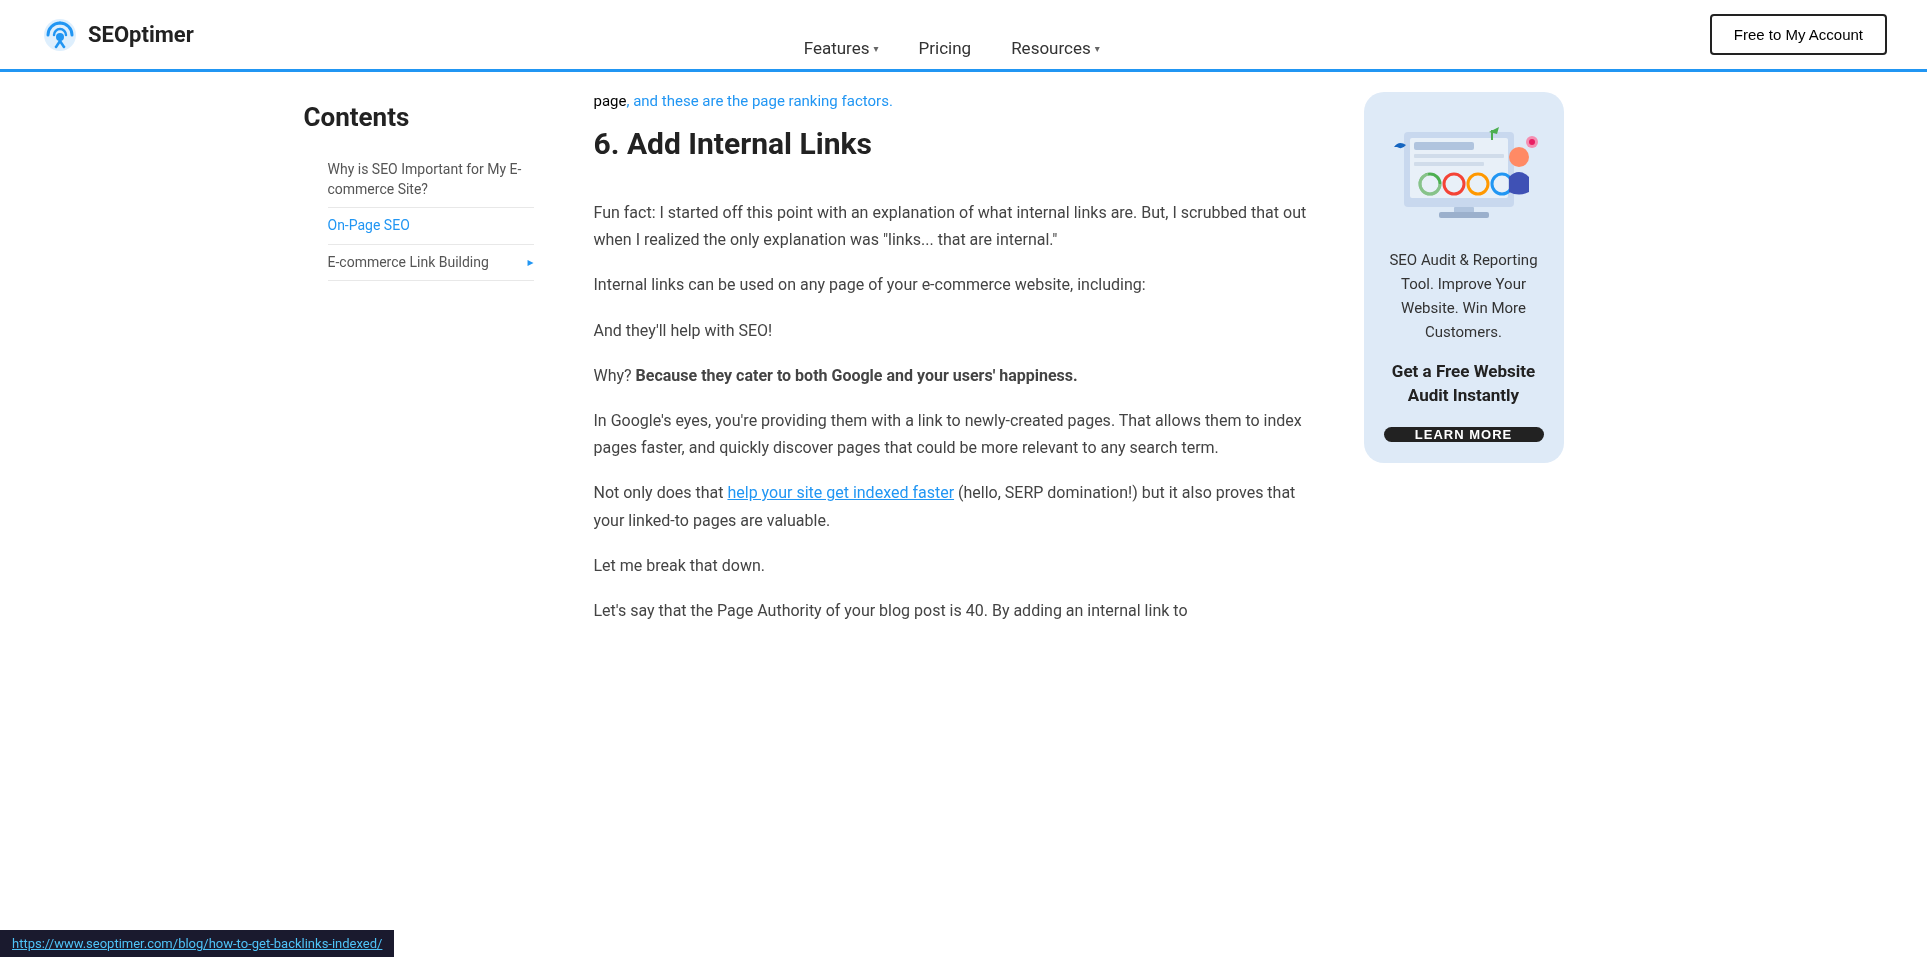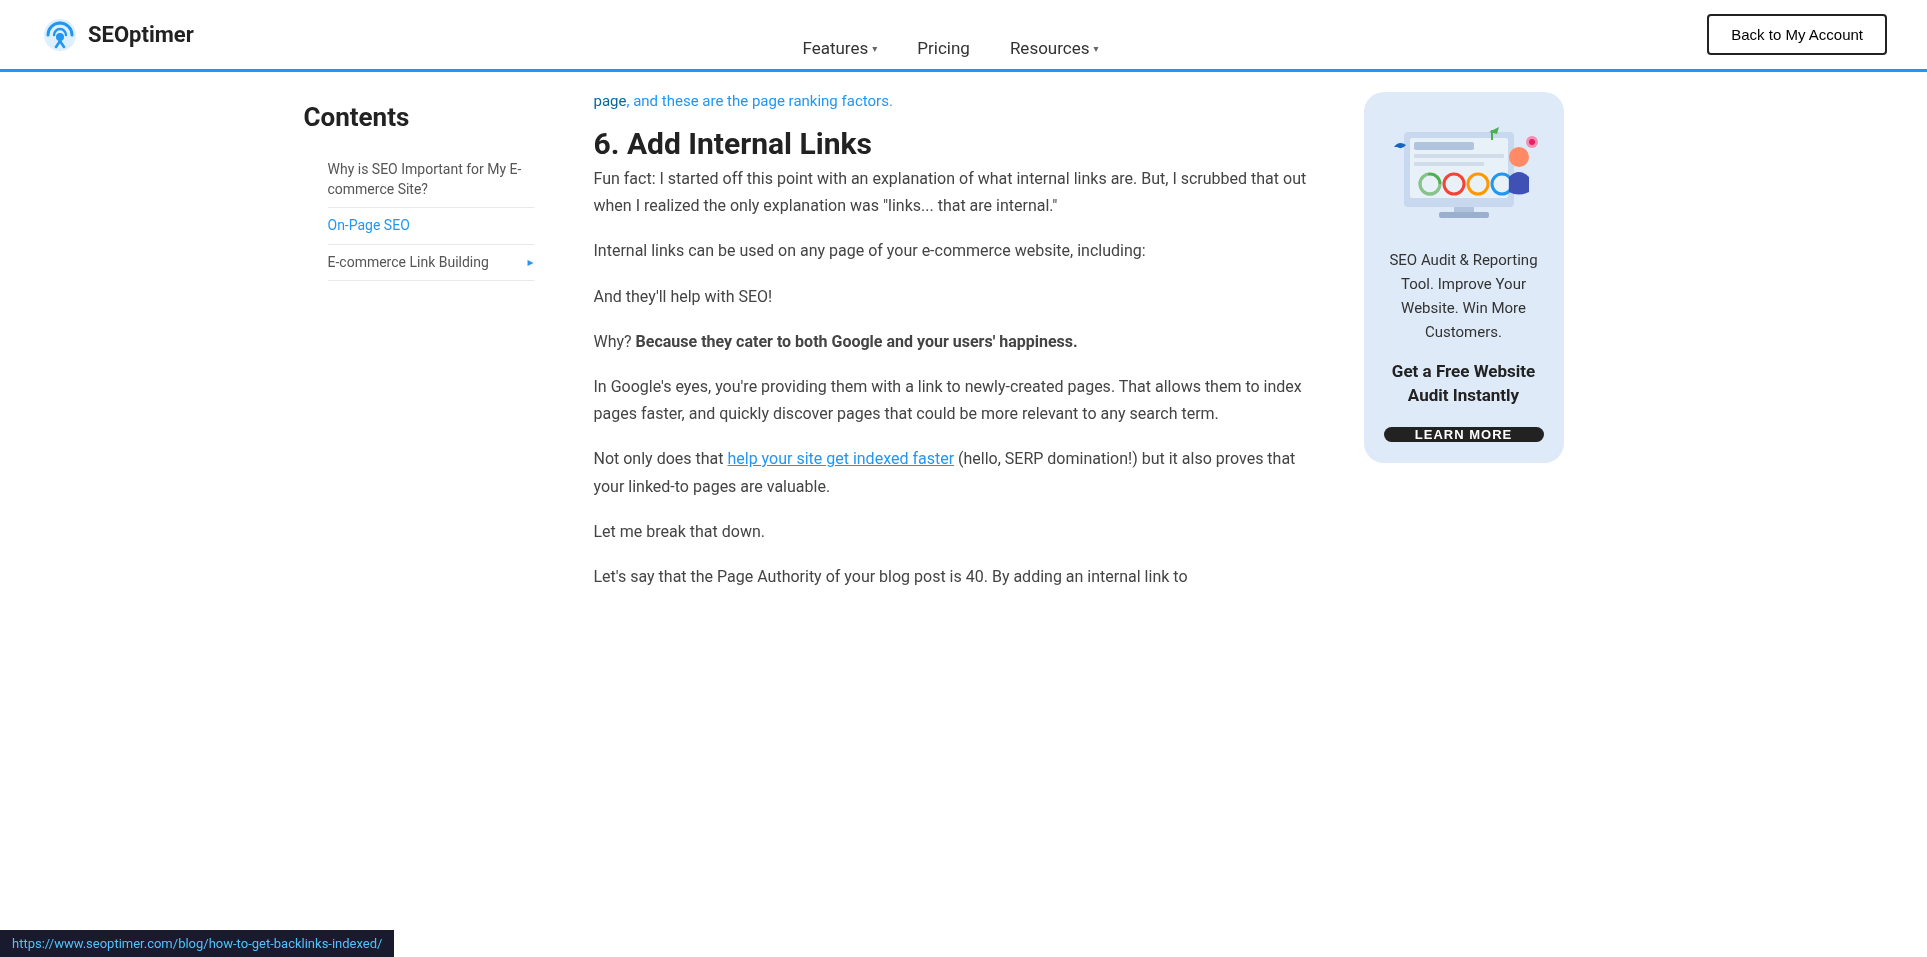--- a/index.html
+++ b/index.html
@@ -108,21 +108,21 @@
     }
     .top-fade {
       color: #2196f3;
       font-size: 15px;
       margin-bottom: 16px;
     }
     .section-title {
       font-size: 30px;
       font-weight: 700;
       color: #222;
-      margin-bottom: 4px;
+      margin-bottom: 38px;
     }
     .paragraph {
       font-size: 16px;
       color: #444;
       line-height: 1.7;
       margin-bottom: 18px;
     }
     .bullet-list {
       list-style: disc;
       padding-left: 30px;
@@ -186,20 +186,21 @@
     
     .status-bar {
       position: fixed;
       bottom: 0;
       left: 0;
       background: #1a1a2e;
       color: #4fc3f7;
       font-size: 13px;
       padding: 6px 12px;
       z-index: 200;
+      text-decoration: underline;
     }
   </style>
 </head>
 <body>
 
 <header class="header">
   <div class="logo-area">
     <svg class="logo-icon" viewBox="0 0 40 40" fill="none" xmlns="http://www.w3.org/2000/svg">
       <path d="M20 4C11.2 4 4 11.2 4 20C4 28.8 11.2 36 20 36C28.8 36 36 28.8 36 20C36 11.2 28.8 4 20 4Z" fill="#2196f3" opacity="0.15"></path>
       <path d="M20 8C13.4 8 8 13.4 8 20" stroke="#2196f3" stroke-width="3" stroke-linecap="round"></path>
@@ -219,21 +220,21 @@
     </a>
     <a class="nav-item">
       <span>Pricing</span>
     </a>
     <a class="nav-item">
       <span>Resources</span>
       <span class="chevron">▾</span>
     </a>
   </nav>
 
-  <button class="back-btn">Back to My Account</button>
+  <button class="back-btn">Free to My Account</button>
 </header>
 
 <div class="page-body">
 
   <aside class="sidebar">
     <h2 class="sidebar-title">Contents</h2>
 
     <div class="sidebar-item">
       <span>Why is SEO Important for My E-commerce Site?</span>
     </div>
@@ -242,21 +243,21 @@
     </div>
     <div class="sidebar-item">
       <span>E-commerce Link Building</span>
       <span class="sidebar-arrow">▸</span>
     </div>
   </aside>
 
   <main class="main-content">
 
     <p class="top-fade">
-      <span style="color:#0369a1; ">page</span>, and these are the page ranking factors.
+      <span style="color:#000000; ">page</span>, and these are the page ranking factors.
     </p>
 
     <h2 class="section-title">
       <span>6.</span> <span>Add Internal Links</span>
     </h2>
 
     <p class="paragraph">Fun fact: I started off this point with an explanation of what internal links are. But, I scrubbed that out when I realized the only explanation was "links... that are internal."</p>
 
     <p class="paragraph">Internal links can be used on any page of your e-commerce website, including:</p>
 

